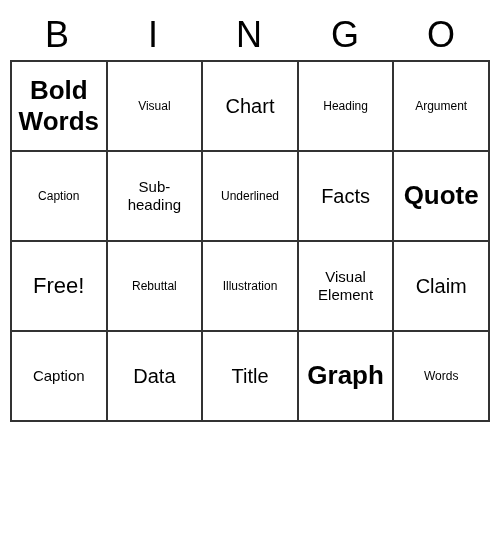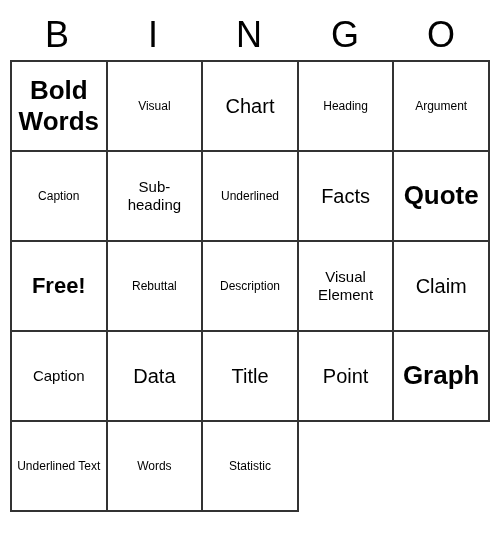--- a/index.html
+++ b/index.html
@@ -73,21 +73,21 @@
       font-weight: bold;
     }
 
     .size-xlarge {
       font-size: 20px;
       font-weight: normal;
     }
 
     .free-cell {
       font-size: 22px;
-      font-weight: bold;
+      font-weight: normal;
     }
   </style>
 </head>
 <body>
 
 <div class="bingo-container">
   <div class="bingo-header">
   <div class="bingo-header-cell">B</div>
       <div class="bingo-header-cell">I</div>
       <div class="bingo-header-cell">N</div>
@@ -125,46 +125,37 @@
       <div class="bingo-cell">
         <span class="cell-text size-large">Quote</span>
       </div>
       <div class="bingo-cell">
         <span class="cell-text free-cell">Free!</span>
       </div>
       <div class="bingo-cell">
         <span class="cell-text size-small">Rebuttal</span>
       </div>
       <div class="bingo-cell">
-        <span class="cell-text size-small">Description</span>
+        <span class="cell-text size-small">Illustration</span>
       </div>
       <div class="bingo-cell">
         <span class="cell-text size-medium">Visual Element</span>
       </div>
       <div class="bingo-cell">
         <span class="cell-text size-xlarge">Claim</span>
       </div>
       <div class="bingo-cell">
         <span class="cell-text size-medium">Caption</span>
       </div>
       <div class="bingo-cell">
         <span class="cell-text size-xlarge">Data</span>
       </div>
       <div class="bingo-cell">
         <span class="cell-text size-xlarge">Title</span>
       </div>
       <div class="bingo-cell">
-        <span class="cell-text size-xlarge">Point</span>
-      </div>
-      <div class="bingo-cell">
         <span class="cell-text size-large">Graph</span>
       </div>
       <div class="bingo-cell">
-        <span class="cell-text size-small">Underlined Text</span>
-      </div>
-      <div class="bingo-cell">
         <span class="cell-text size-small">Words</span>
-      </div>
-      <div class="bingo-cell">
-        <span class="cell-text size-small">Statistic</span>
       </div>
     </div>
 </div>
 
 </body></html>

